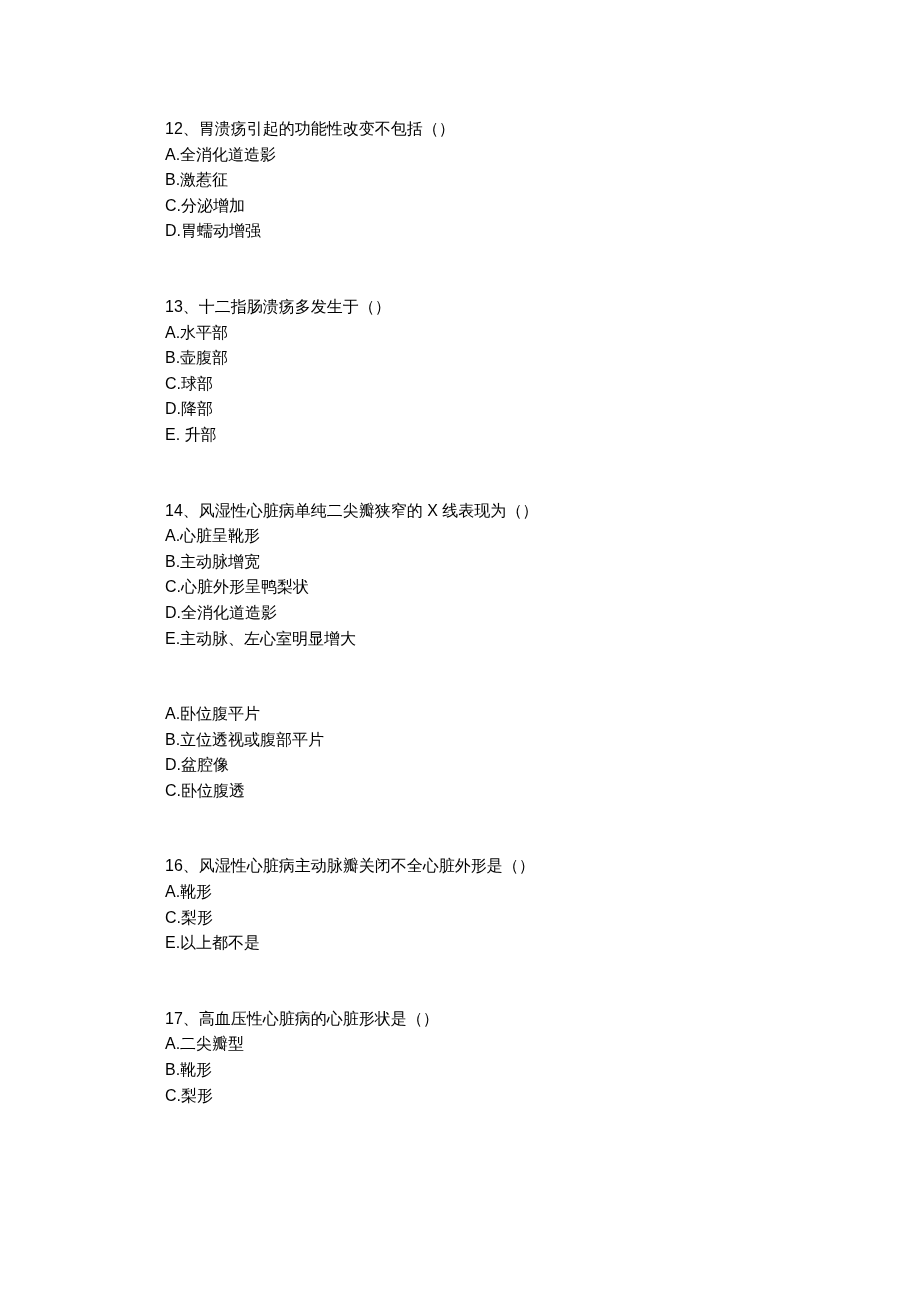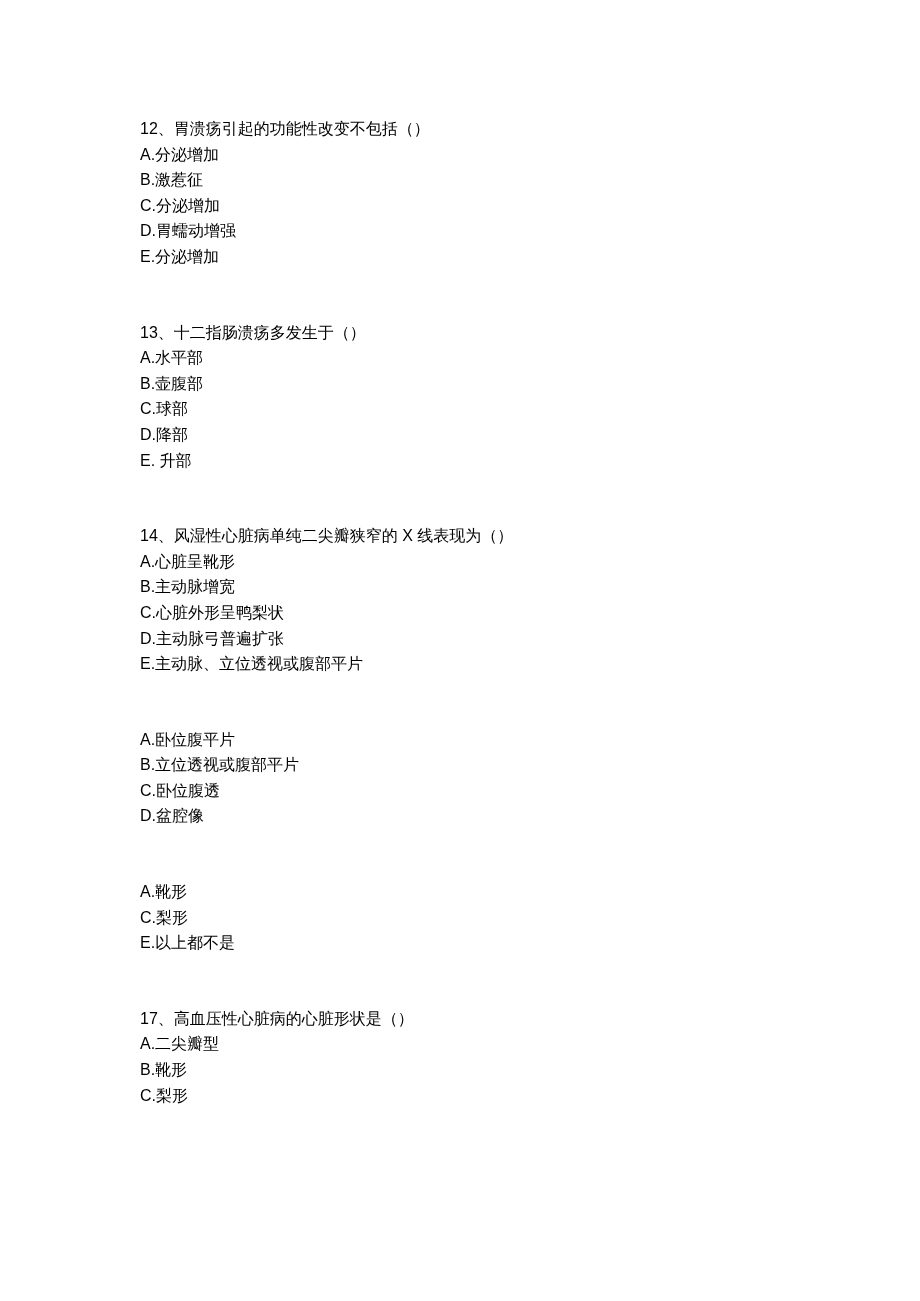--- a/index.html
+++ b/index.html
@@ -14,63 +14,64 @@
       font-family: "Microsoft YaHei", "SimSun", Arial, sans-serif;
       font-size: 16px;
       color: #000000;
       padding-top: 116px;
       padding-left: 140px;
       padding-right: 140px;
       line-height: 1.6;
     }
     .question-block {
       margin-bottom: 50px;
+      margin-left: 25px;
     }
     .question-text {
       margin-bottom: 0;
     }
     .option {
       margin-bottom: 0;
     }
   </style>
 </head>
 <body>
 
 <div id="content">
     <div class="question-block">
       <div class="question-text"><span>12、</span><span>胃溃疡引起的功能性改变不包括（）</span></div>
-      <div class="option">A.分泌增加</div>
+      <div class="option">A.全消化道造影</div>
       <div class="option">B.激惹征</div>
       <div class="option">C.分泌增加</div>
       <div class="option">D.胃蠕动增强</div>
-      <div class="option">E.分泌增加</div>
     </div>
     <div class="question-block">
       <div class="question-text"><span>13、</span><span>十二指肠溃疡多发生于（）</span></div>
       <div class="option">A.水平部</div>
       <div class="option">B.壶腹部</div>
       <div class="option">C.球部</div>
       <div class="option">D.降部</div>
       <div class="option">E. 升部</div>
     </div>
     <div class="question-block">
       <div class="question-text"><span>14、</span><span>风湿性心脏病单纯二尖瓣狭窄的 X 线表现为（）</span></div>
       <div class="option">A.心脏呈靴形</div>
       <div class="option">B.主动脉增宽</div>
       <div class="option">C.心脏外形呈鸭梨状</div>
-      <div class="option">D.主动脉弓普遍扩张</div>
-      <div class="option">E.主动脉、立位透视或腹部平片</div>
+      <div class="option">D.全消化道造影</div>
+      <div class="option">E.主动脉、左心室明显增大</div>
     </div>
     <div class="question-block">
       <div class="option">A.卧位腹平片</div>
       <div class="option">B.立位透视或腹部平片</div>
+      <div class="option">D.盆腔像</div>
       <div class="option">C.卧位腹透</div>
-      <div class="option">D.盆腔像</div>
     </div>
     <div class="question-block">
+      <div class="question-text"><span>16、</span><span>风湿性心脏病主动脉瓣关闭不全心脏外形是（）</span></div>
       <div class="option">A.靴形</div>
       <div class="option">C.梨形</div>
       <div class="option">E.以上都不是</div>
     </div>
     <div class="question-block">
       <div class="question-text"><span>17、</span><span>高血压性心脏病的心脏形状是（）</span></div>
       <div class="option">A.二尖瓣型</div>
       <div class="option">B.靴形</div>
       <div class="option">C.梨形</div>
     </div>

